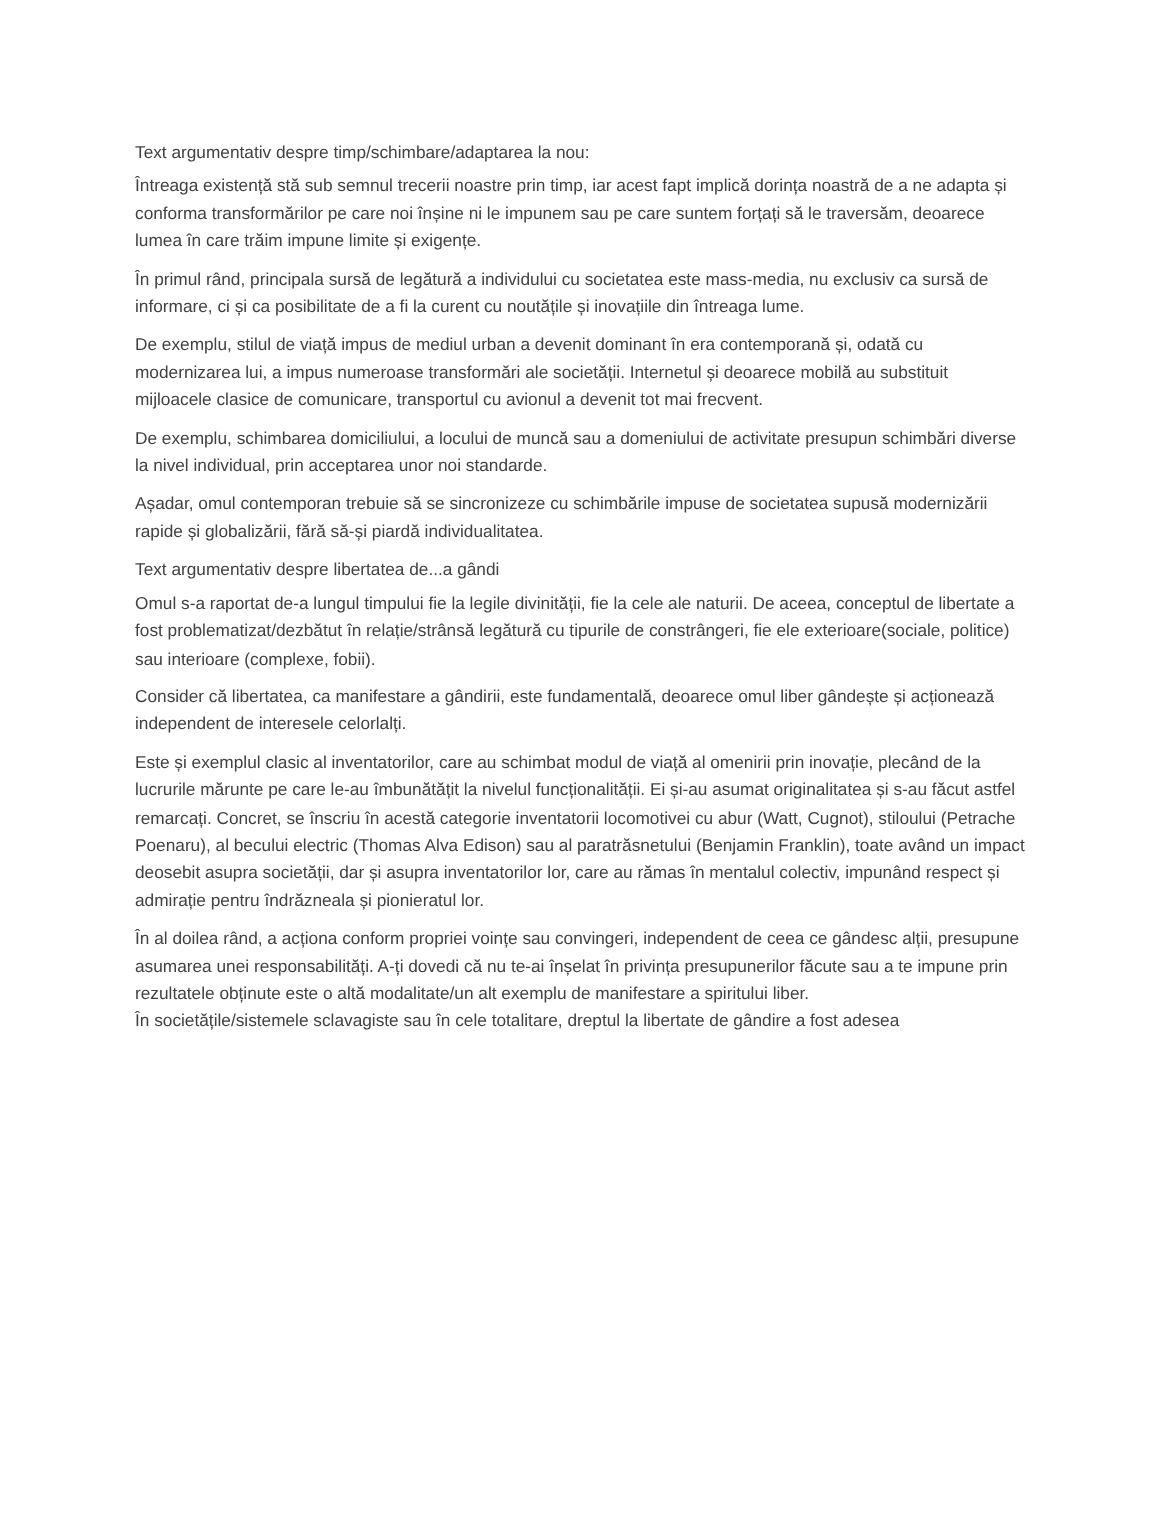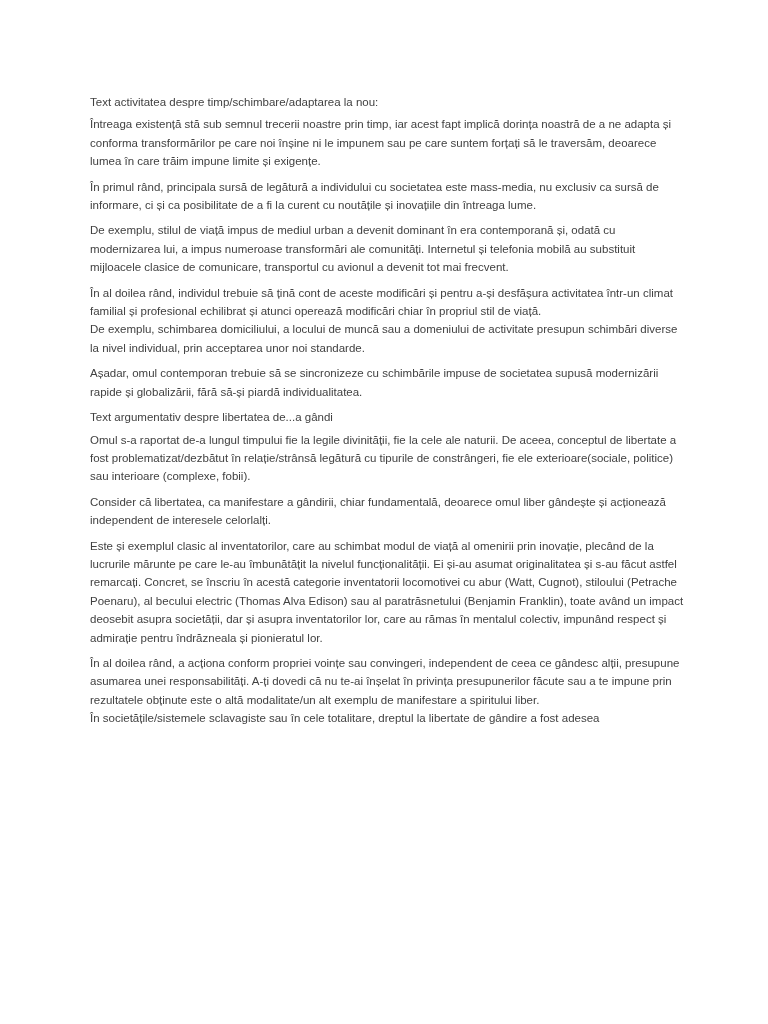--- a/index.html
+++ b/index.html
@@ -33,27 +33,26 @@
   }
   .content p.tight {
     margin-bottom: 0;
   }
 </style>
 </head>
 <body>
 
 <div class="page">
   <div class="content">
-    <p class="heading">Text activitatea despre timp/schimbare/adaptarea la nou:</p>
+    <p class="heading">Text argumentativ despre timp/schimbare/adaptarea la nou:</p>
     <p>Întreaga existență stă sub semnul trecerii noastre prin timp, iar acest fapt implică dorința noastră de a ne adapta și conforma transformărilor pe care noi înșine ni le impunem sau pe care suntem forțați să le traversăm, deoarece lumea în care trăim impune limite și exigențe.</p>
     <p>În primul rând, principala sursă de legătură a individului cu societatea este mass-media, nu exclusiv ca sursă de informare, ci și ca posibilitate de a fi la curent cu noutățile și inovațiile din întreaga lume.</p>
-    <p>De exemplu, stilul de viață impus de mediul urban a devenit dominant în era contemporană și, odată cu modernizarea lui, a impus numeroase transformări ale comunități. Internetul și telefonia mobilă au substituit mijloacele clasice de comunicare, transportul cu avionul a devenit tot mai frecvent.</p>
-    <p class="tight">În al doilea rând, individul trebuie să țină cont de aceste modificări și pentru a-și desfășura activitatea într-un climat familial și profesional echilibrat și atunci operează modificări chiar în propriul stil de viață.</p>
+    <p>De exemplu, stilul de viață impus de mediul urban a devenit dominant în era contemporană și, odată cu modernizarea lui, a impus numeroase transformări ale societății. Internetul și deoarece mobilă au substituit mijloacele clasice de comunicare, transportul cu avionul a devenit tot mai frecvent.</p>
     <p>De exemplu, schimbarea domiciliului, a locului de muncă sau a domeniului de activitate presupun schimbări diverse la nivel individual, prin acceptarea unor noi standarde.</p>
     <p>Așadar, omul contemporan trebuie să se sincronizeze cu schimbările impuse de societatea supusă modernizării rapide și globalizării, fără să-și piardă individualitatea.</p>
     <p class="heading">Text argumentativ despre libertatea de...a gândi</p>
     <p>Omul s-a raportat de-a lungul timpului fie la legile divinității, fie la cele ale naturii. De aceea, conceptul de libertate a fost problematizat/dezbătut în relație/strânsă legătură cu tipurile de constrângeri, fie ele exterioare(sociale, politice) sau interioare (complexe, fobii).</p>
-    <p>Consider că libertatea, ca manifestare a gândirii, chiar fundamentală, deoarece omul liber gândește și acționează independent de interesele celorlalți.</p>
+    <p>Consider că libertatea, ca manifestare a gândirii, este fundamentală, deoarece omul liber gândește și acționează independent de interesele celorlalți.</p>
     <p>Este și exemplul clasic al inventatorilor, care au schimbat modul de viață al omenirii prin inovație, plecând de la lucrurile mărunte pe care le-au îmbunătățit la nivelul funcționalității. Ei și-au asumat originalitatea și s-au făcut astfel remarcați. Concret, se înscriu în acestă categorie inventatorii locomotivei cu abur (Watt, Cugnot), stiloului (Petrache Poenaru), al becului electric (Thomas Alva Edison) sau al paratrăsnetului (Benjamin Franklin), toate având un impact deosebit asupra societății, dar și asupra inventatorilor lor, care au rămas în mentalul colectiv, impunând respect și admirație pentru îndrăzneala și pionieratul lor.</p>
     <p class="tight">În al doilea rând, a acționa conform propriei voințe sau convingeri, independent de ceea ce gândesc alții, presupune asumarea unei responsabilități. A-ți dovedi că nu te-ai înșelat în privința presupunerilor făcute sau a te impune prin rezultatele obținute este o altă modalitate/un alt exemplu de manifestare a spiritului liber.</p>
     <p>În societățile/sistemele sclavagiste sau în cele totalitare, dreptul la libertate de gândire a fost adesea</p>
   </div>
 </div>
 
 </body></html>

